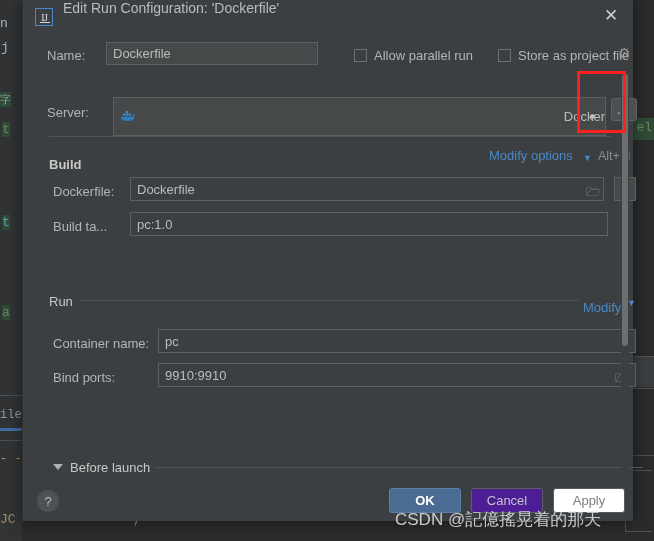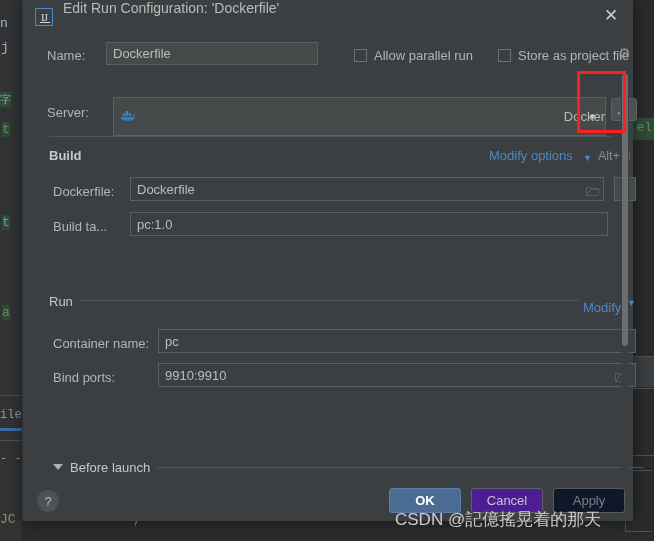--- a/index.html
+++ b/index.html
@@ -93,21 +93,21 @@
     position:absolute;width:22px;height:22px;border-radius:50%;
     background:#4e5254;color:#bcbcbc;font-size:13px;
     display:flex;align-items:center;justify-content:center;
   }
   .btn{
     position:absolute;box-sizing:border-box;height:25px;border-radius:3px;
     display:flex;align-items:center;justify-content:center;font-size:13px;
   }
   .btn.primary{background:#4a6c93;border:1px solid #5b7fa8;color:#ffffff;font-weight:bold;}
   .btn.normal{background:#4c1d95;border:1px solid #5c6062;color:#c6c6c6;}
-  .btn.disabled{background:#0f172a;border:1px solid #555a5c;color:#7c8082;}
+  .btn.disabled{background:#ffffff;border:1px solid #555a5c;color:#7c8082;}
 
   
   .scroll-track{position:absolute;background:#3c3f41;}
   .scroll-thumb{position:absolute;background:#6b6f71;border-radius:3px;}
 
   
   .red-box{position:absolute;border:3px solid #ff1f1f;box-sizing:border-box;pointer-events:none;}
 
   .watermark{
     position:absolute;color:#d8d8d8;font-size:17px;white-space:nowrap;opacity:.92;
@@ -187,21 +187,21 @@
           <path d="M1 8.2 h13.4 c0.3 1.9 -1.4 4 -4.6 4 H5.1 C2.6 12.2 1 10.6 1 8.2 Z" fill="#2d7fc1"></path>
           <path d="M12.7 6.4 c1.1 -1.2 2.3 -0.2 2.3 -0.2 c0 0 -0.6 1.8 -2.3 1.5 Z" fill="#2d7fc1"></path>
         </svg>
       </span>
       <span style="margin-left:26px;">Docker</span>
       <span class="arrow">▼</span>
     </div>
     <div class="dots-btn" style="left:588px;top:98px;width:26px;height:23px;">...</div>
 
     <div class="rule" style="left:26px;top:136px;width:562px;"></div>
-    <div class="section-title" style="left:26px;top:148px;">Build</div>
+    <div class="section-title" style="left:26px;top:157px;">Build</div>
     <div class="link" style="left:466px;top:148px;">Modify options</div>
     <div class="chev" style="left:560px;top:153px;">▼</div>
     <div class="muted" style="left:575px;top:149px;">Alt+M</div>
 
     <div class="row" style="left:30px;top:182px;">
       <span class="lbl">Dockerfile:</span>
     </div>
     <div class="field plain" style="position:absolute;left:107px;top:177px;width:474px;height:24px;">
       <span class="val">Dockerfile</span>
     </div>

